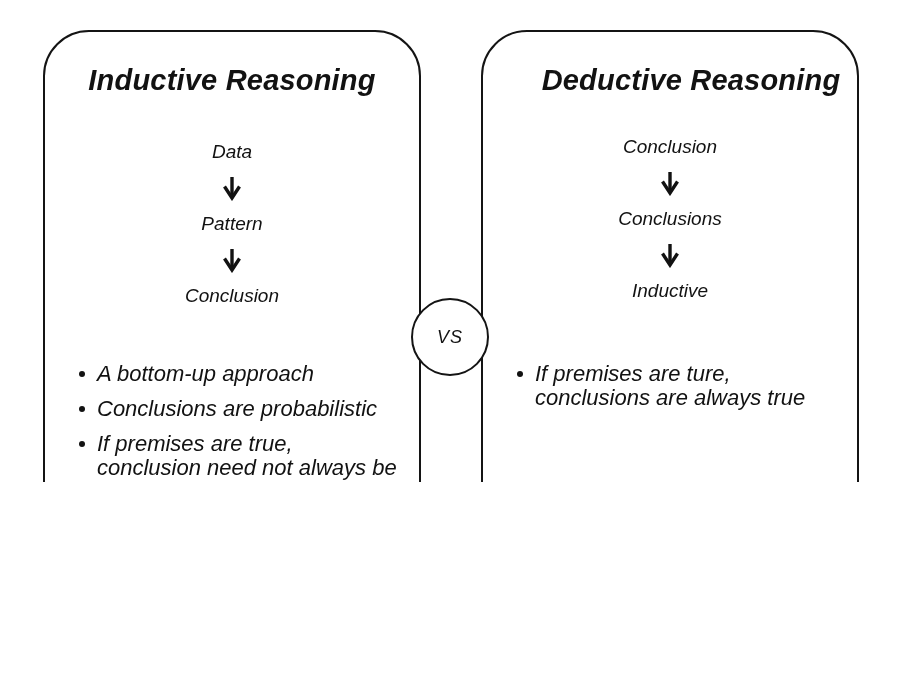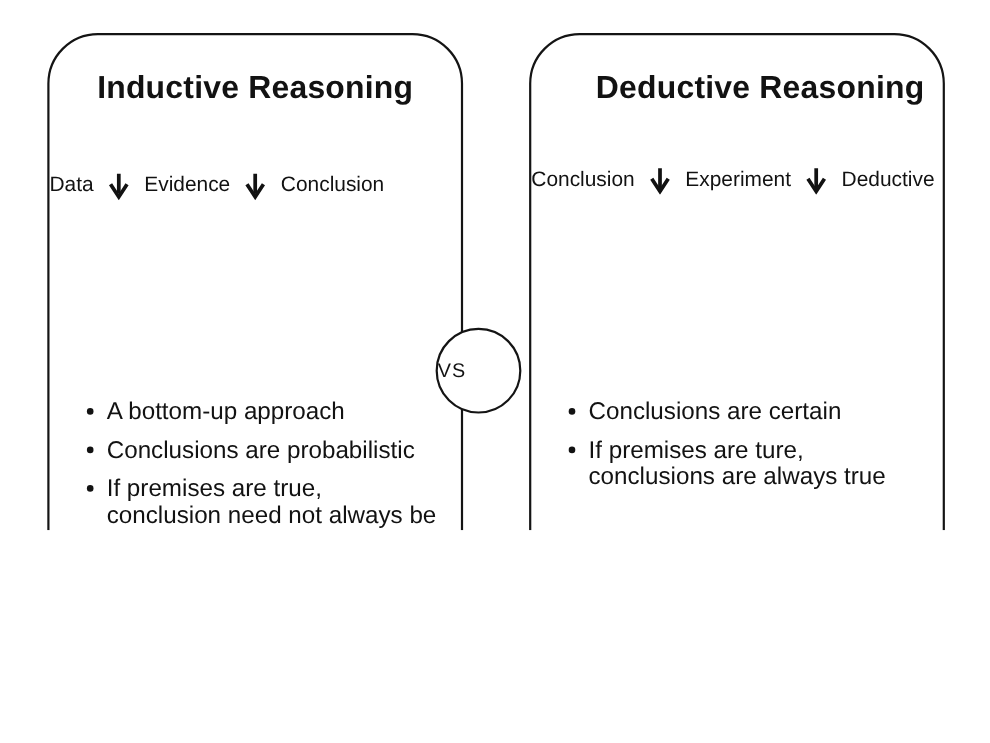--- a/index.html
+++ b/index.html
@@ -3,20 +3,21 @@
 <meta charset="utf-8">
 <style>
   html,body{margin:0;padding:0;background:#ffffff;}
   .canvas{
     position:relative;
     width:900px;height:482px;
     background:#ffffff;
     font-family:"Liberation Sans","DejaVu Sans",sans-serif;
     color:#121212;
     overflow:hidden;
+    font-style:italic;
   }
   .card{
     position:absolute;
     top:30px;height:558px;width:378px;
     background:#ffffff;
     border:2px solid #141414;
     border-radius:46px;
     box-sizing:border-box;
   }
   .card-left{left:43px;}
@@ -27,23 +28,23 @@
     text-align:center;
     font-size:29px;
     font-weight:600;
     letter-spacing:.2px;
     color:#121212;
   }
   .flow{
     position:absolute;
     left:0;right:0;
     display:flex;
+    flex-direction:column;
     align-items:center;
     gap:11px;
-    margin-top:16px;
   }
   .card-left .flow{top:108px;}
   .card-right .flow{top:103px;}
   .flow-label{
     font-size:19px;
     line-height:24px;
     color:#121212;
   }
   .arrow-icon{display:block;}
   .bullets{
@@ -63,28 +64,29 @@
   .bullets li::before{
     content:"";
     position:absolute;
     left:-18px;top:9px;
     width:6px;height:6px;
     border-radius:50%;
     background:#121212;
   }
   .vs-circle{
     position:absolute;
-    left:396px;top:298px;
+    left:411px;top:298px;
     width:78px;height:78px;
     box-sizing:border-box;
     background:#ffffff;
     border:2px solid #141414;
     border-radius:50%;
     display:flex;
     align-items:center;
+    justify-content:center;
     z-index:5;
   }
   .vs-label{
     font-size:18px;
     letter-spacing:1px;
     color:#121212;
   }
   .logo{
     position:absolute;
     left:710px;top:611px;
@@ -107,21 +109,21 @@
 <div class="canvas">
 
   <section class="card card-left">
     <h2 class="card-title">Inductive Reasoning</h2>
     <div class="flow">
       <span class="flow-label">Data</span>
       <svg class="arrow-icon" width="24" height="26" viewBox="0 0 24 26">
         <path d="M12 2 V20" stroke="#121212" stroke-width="3.4" fill="none"></path>
         <path d="M4.5 11.5 L12 23 L19.5 11.5" stroke="#121212" stroke-width="3.4" fill="none" stroke-linejoin="miter"></path>
       </svg>
-      <span class="flow-label">Evidence</span>
+      <span class="flow-label">Pattern</span>
       <svg class="arrow-icon" width="24" height="26" viewBox="0 0 24 26">
         <path d="M12 2 V20" stroke="#121212" stroke-width="3.4" fill="none"></path>
         <path d="M4.5 11.5 L12 23 L19.5 11.5" stroke="#121212" stroke-width="3.4" fill="none" stroke-linejoin="miter"></path>
       </svg>
       <span class="flow-label">Conclusion</span>
     </div>
     <ul class="bullets">
       <li>A bottom-up approach</li>
       <li>Conclusions are probabilistic</li>
       <li>If premises are true, conclusion need not always be true</li>
@@ -129,29 +131,28 @@
   </section>
 
   <section class="card card-right">
     <h2 class="card-title">Deductive Reasoning</h2>
     <div class="flow">
       <span class="flow-label">Conclusion</span>
       <svg class="arrow-icon" width="24" height="26" viewBox="0 0 24 26">
         <path d="M12 2 V20" stroke="#121212" stroke-width="3.4" fill="none"></path>
         <path d="M4.5 11.5 L12 23 L19.5 11.5" stroke="#121212" stroke-width="3.4" fill="none" stroke-linejoin="miter"></path>
       </svg>
-      <span class="flow-label">Experiment</span>
+      <span class="flow-label">Conclusions</span>
       <svg class="arrow-icon" width="24" height="26" viewBox="0 0 24 26">
         <path d="M12 2 V20" stroke="#121212" stroke-width="3.4" fill="none"></path>
         <path d="M4.5 11.5 L12 23 L19.5 11.5" stroke="#121212" stroke-width="3.4" fill="none" stroke-linejoin="miter"></path>
       </svg>
-      <span class="flow-label">Deductive</span>
+      <span class="flow-label">Inductive</span>
     </div>
     <ul class="bullets">
-      <li>Conclusions are certain</li>
       <li>If premises are ture, conclusions are always true</li>
     </ul>
   </section>
 
   <div class="vs-circle">
     <span class="vs-label">VS</span>
   </div>
 
   <div class="logo">
     <svg class="logo-mark" width="26" height="31" viewBox="0 0 26 31">

